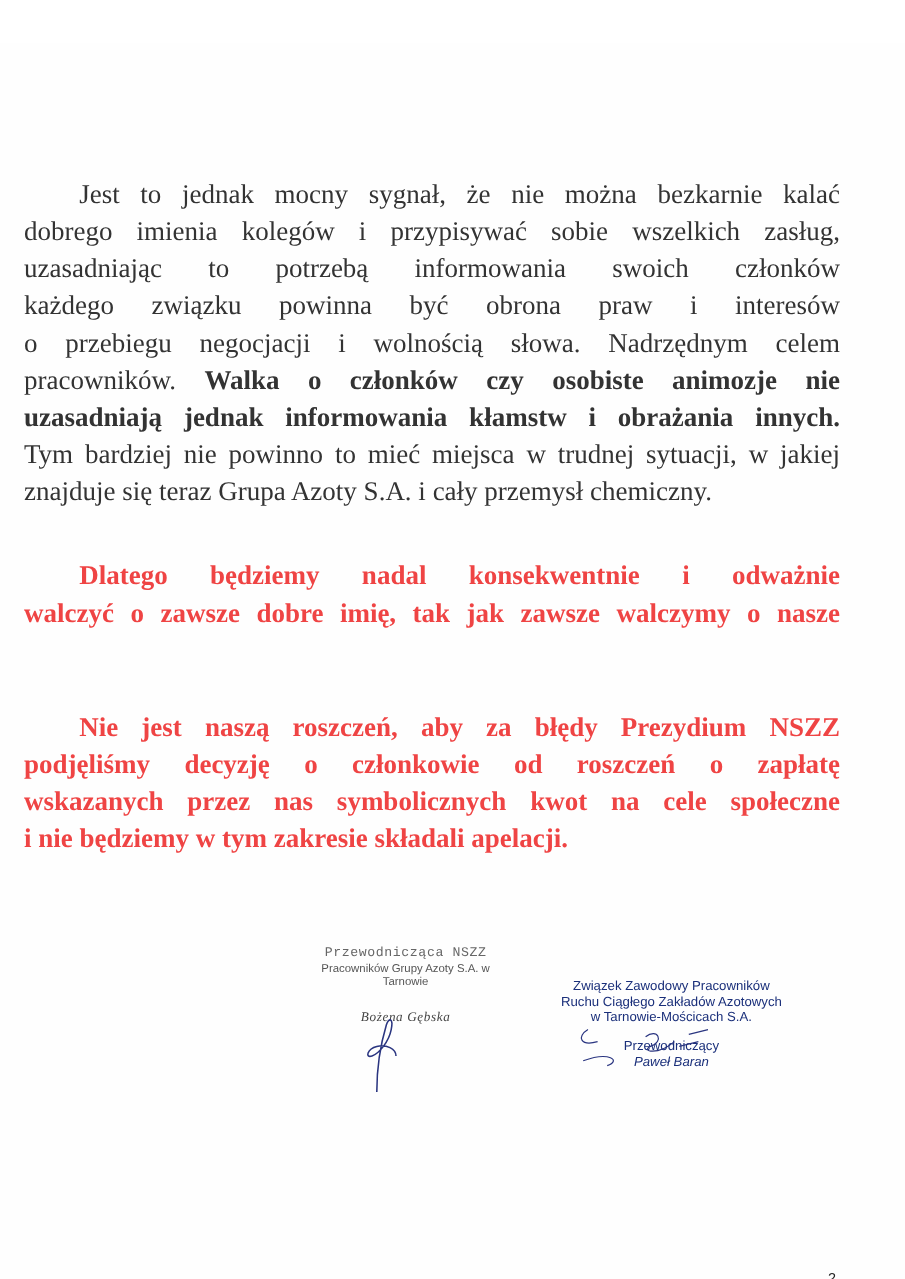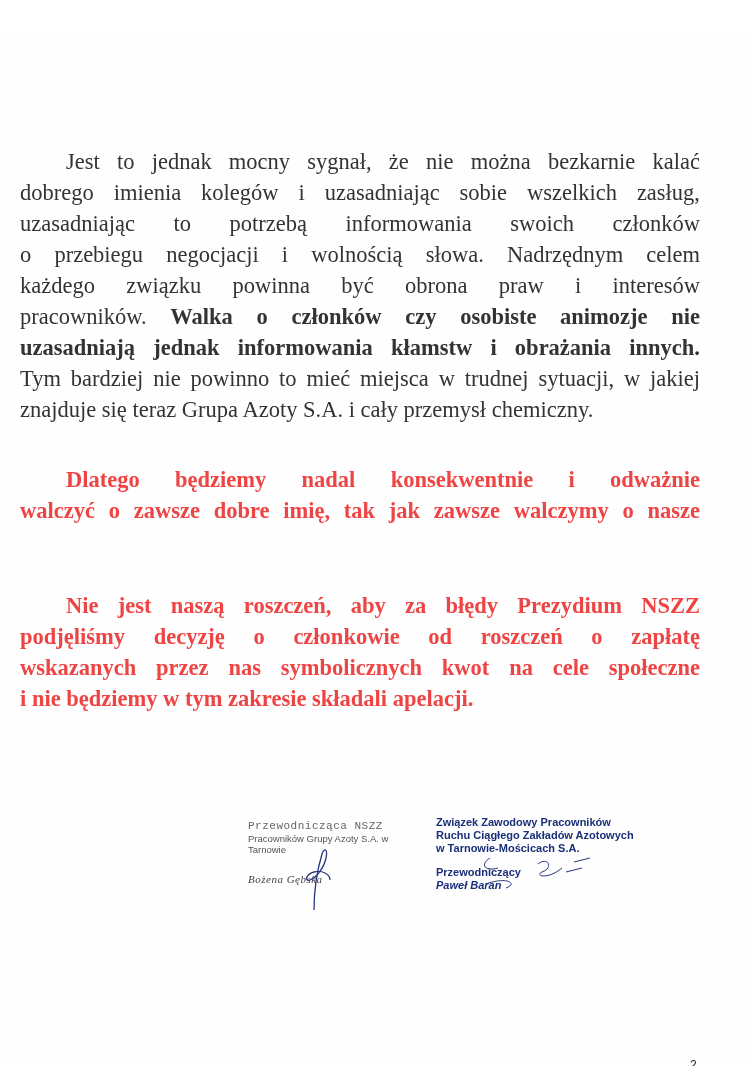--- a/index.html
+++ b/index.html
@@ -6,41 +6,41 @@
     body { width: 754px; height: 1066px; position: relative; overflow: hidden; color: #1e1e1e; }
     .page { position: absolute; left: 0; top: 0; width: 754px; height: 1066px; background: #fefefe; margin-top: 36px; }
     .para { position: absolute; left: 20px; width: 680px; font-family: "Liberation Serif", "DejaVu Serif", serif; font-size: 22.5px; line-height: 31px; text-align: justify; color: #ef4444; }
     .para .line { display: block; text-align: justify; text-align-last: justify; white-space: nowrap; }
     .para .line.last { text-align-last: left; }
     .para .indent { padding-left: 46px; }
     .bold { font-weight: bold; }
     .p1 { top: 110px; font-weight: normal; color: #333; }
     .p2 { top: 428px; font-weight: bold; }
     .p3 { top: 554px; font-weight: bold; }
-    .sig-left { position: absolute; left: 248px; top: 784px; width: 180px; text-align: left; }
+    .sig-left { position: absolute; left: 248px; top: 753px; width: 180px; text-align: center; }
     .sig-left .title { font-family: "Liberation Mono", monospace; font-size: 11px; color: #666; letter-spacing: 0.5px; }
     .sig-left .org { font-family: "Liberation Sans", sans-serif; font-size: 9.5px; color: #555; margin-top: 1px; }
     .sig-left .name { font-family: "Liberation Serif", serif; font-style: italic; font-size: 11px; color: #444; margin-top: 18px; letter-spacing: 0.5px; }
-    .sig-right { position: absolute; left: 436px; top: 780px; width: 215px; font-family: "Liberation Sans", sans-serif; font-size: 11px; line-height: 13px; color: #1a2f7a; font-weight: bold; }
+    .sig-right { position: absolute; left: 452px; top: 780px; width: 215px; text-align: center; font-family: "Liberation Sans", sans-serif; font-size: 11px; line-height: 13px; color: #1a2f7a; }
     .sig-right .role { margin-top: 11px; }
     .sig-right .name { font-style: italic; }
     .scribble { position: absolute; }
     .page-num { position: absolute; left: 690px; top: 1022px; font-family: "Liberation Sans", sans-serif; font-size: 12px; color: #222; }
   </style>
 </head>
 <body>
 
 <div class="page">
 
   <div class="para p1">
     <span class="line indent">Jest to jednak mocny sygnał, że nie można bezkarnie kalać</span>
-    <span class="line">dobrego imienia kolegów i uzasadniając sobie wszelkich zasług,</span>
+    <span class="line">dobrego imienia kolegów i przypisywać sobie wszelkich zasług,</span>
     <span class="line">uzasadniając to potrzebą informowania swoich członków</span>
+    <span class="line">każdego związku powinna być obrona praw i interesów</span>
     <span class="line">o przebiegu negocjacji i wolnością słowa. Nadrzędnym celem</span>
-    <span class="line">każdego związku powinna być obrona praw i interesów</span>
     <span class="line"><span>pracowników.</span> <span class="bold">Walka o członków czy osobiste animozje nie</span></span>
     <span class="line bold">uzasadniają jednak informowania kłamstw i obrażania innych.</span>
     <span class="line">Tym bardziej nie powinno to mieć miejsca w trudnej sytuacji, w jakiej</span>
     <span class="line last">znajduje się teraz Grupa Azoty S.A. i cały przemysł chemiczny.</span>
   </div>
 
   <div class="para p2">
     <span class="line indent">Dlatego będziemy nadal konsekwentnie i odważnie</span>
     <span class="line">walczyć o zawsze dobre imię, tak jak zawsze walczymy o nasze</span>
   </div>

